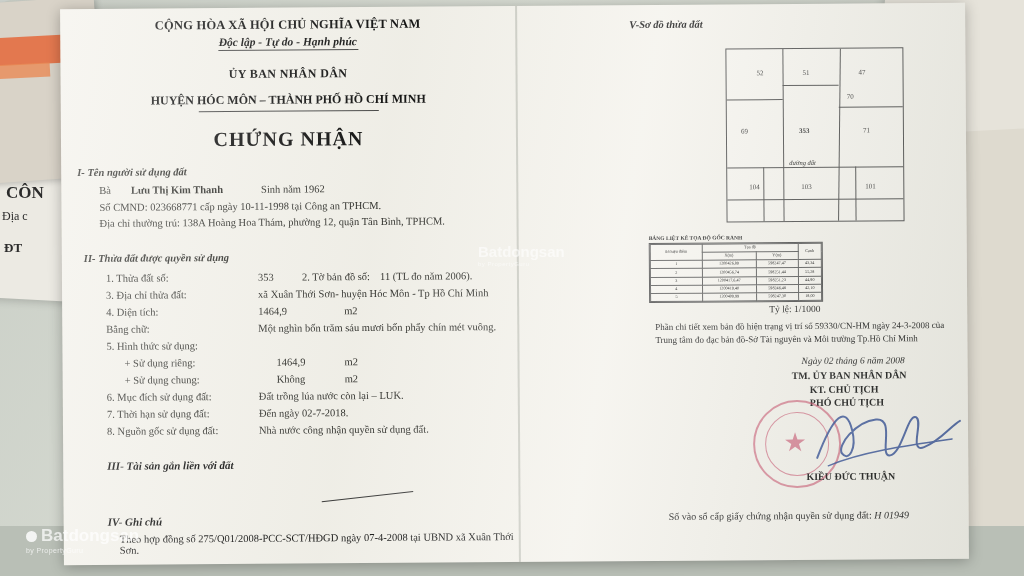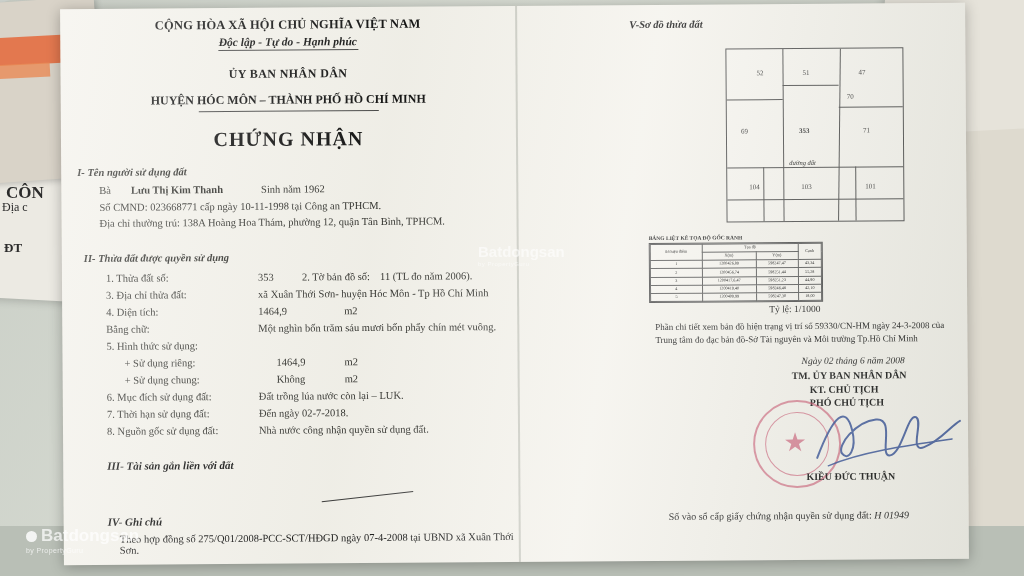--- a/index.html
+++ b/index.html
@@ -98,21 +98,21 @@
 
   <div class="desk-paper" id="left-paper-b"></div>
   <div class="desk-paper" id="left-paper-a"></div>
   <div class="desk-paper" id="left-orange"></div>
   <div class="desk-paper" id="left-orange2"></div>
   <div class="desk-paper" id="right-paper"></div>
   <div class="desk-paper" id="right-paper2"></div>
   <div class="desk-paper" id="bottom-strip"></div>
 
   <div class="left-text" style="left:6px;top:183px;font-size:17px;">CÔN</div>
-  <div class="left-text" style="left:2px;top:200px;font-size:12px;font-weight:normal;">Địa c</div>
+  <div class="left-text" style="left:2px;top:209px;font-size:12px;font-weight:normal;">Địa c</div>
   <div class="left-text" style="left:4px;top:240px;font-size:13px;">ĐT</div>
 
   <div id="cert">
     <div id="fold"></div>
 
     <div id="left-col">
       <div class="ctr t-nation">CỘNG HÒA XÃ HỘI CHỦ NGHĨA VIỆT NAM</div>
       <div class="ctr t-motto">Độc lập - Tự do - Hạnh phúc</div>
       <div class="motto-underline"></div>
 

